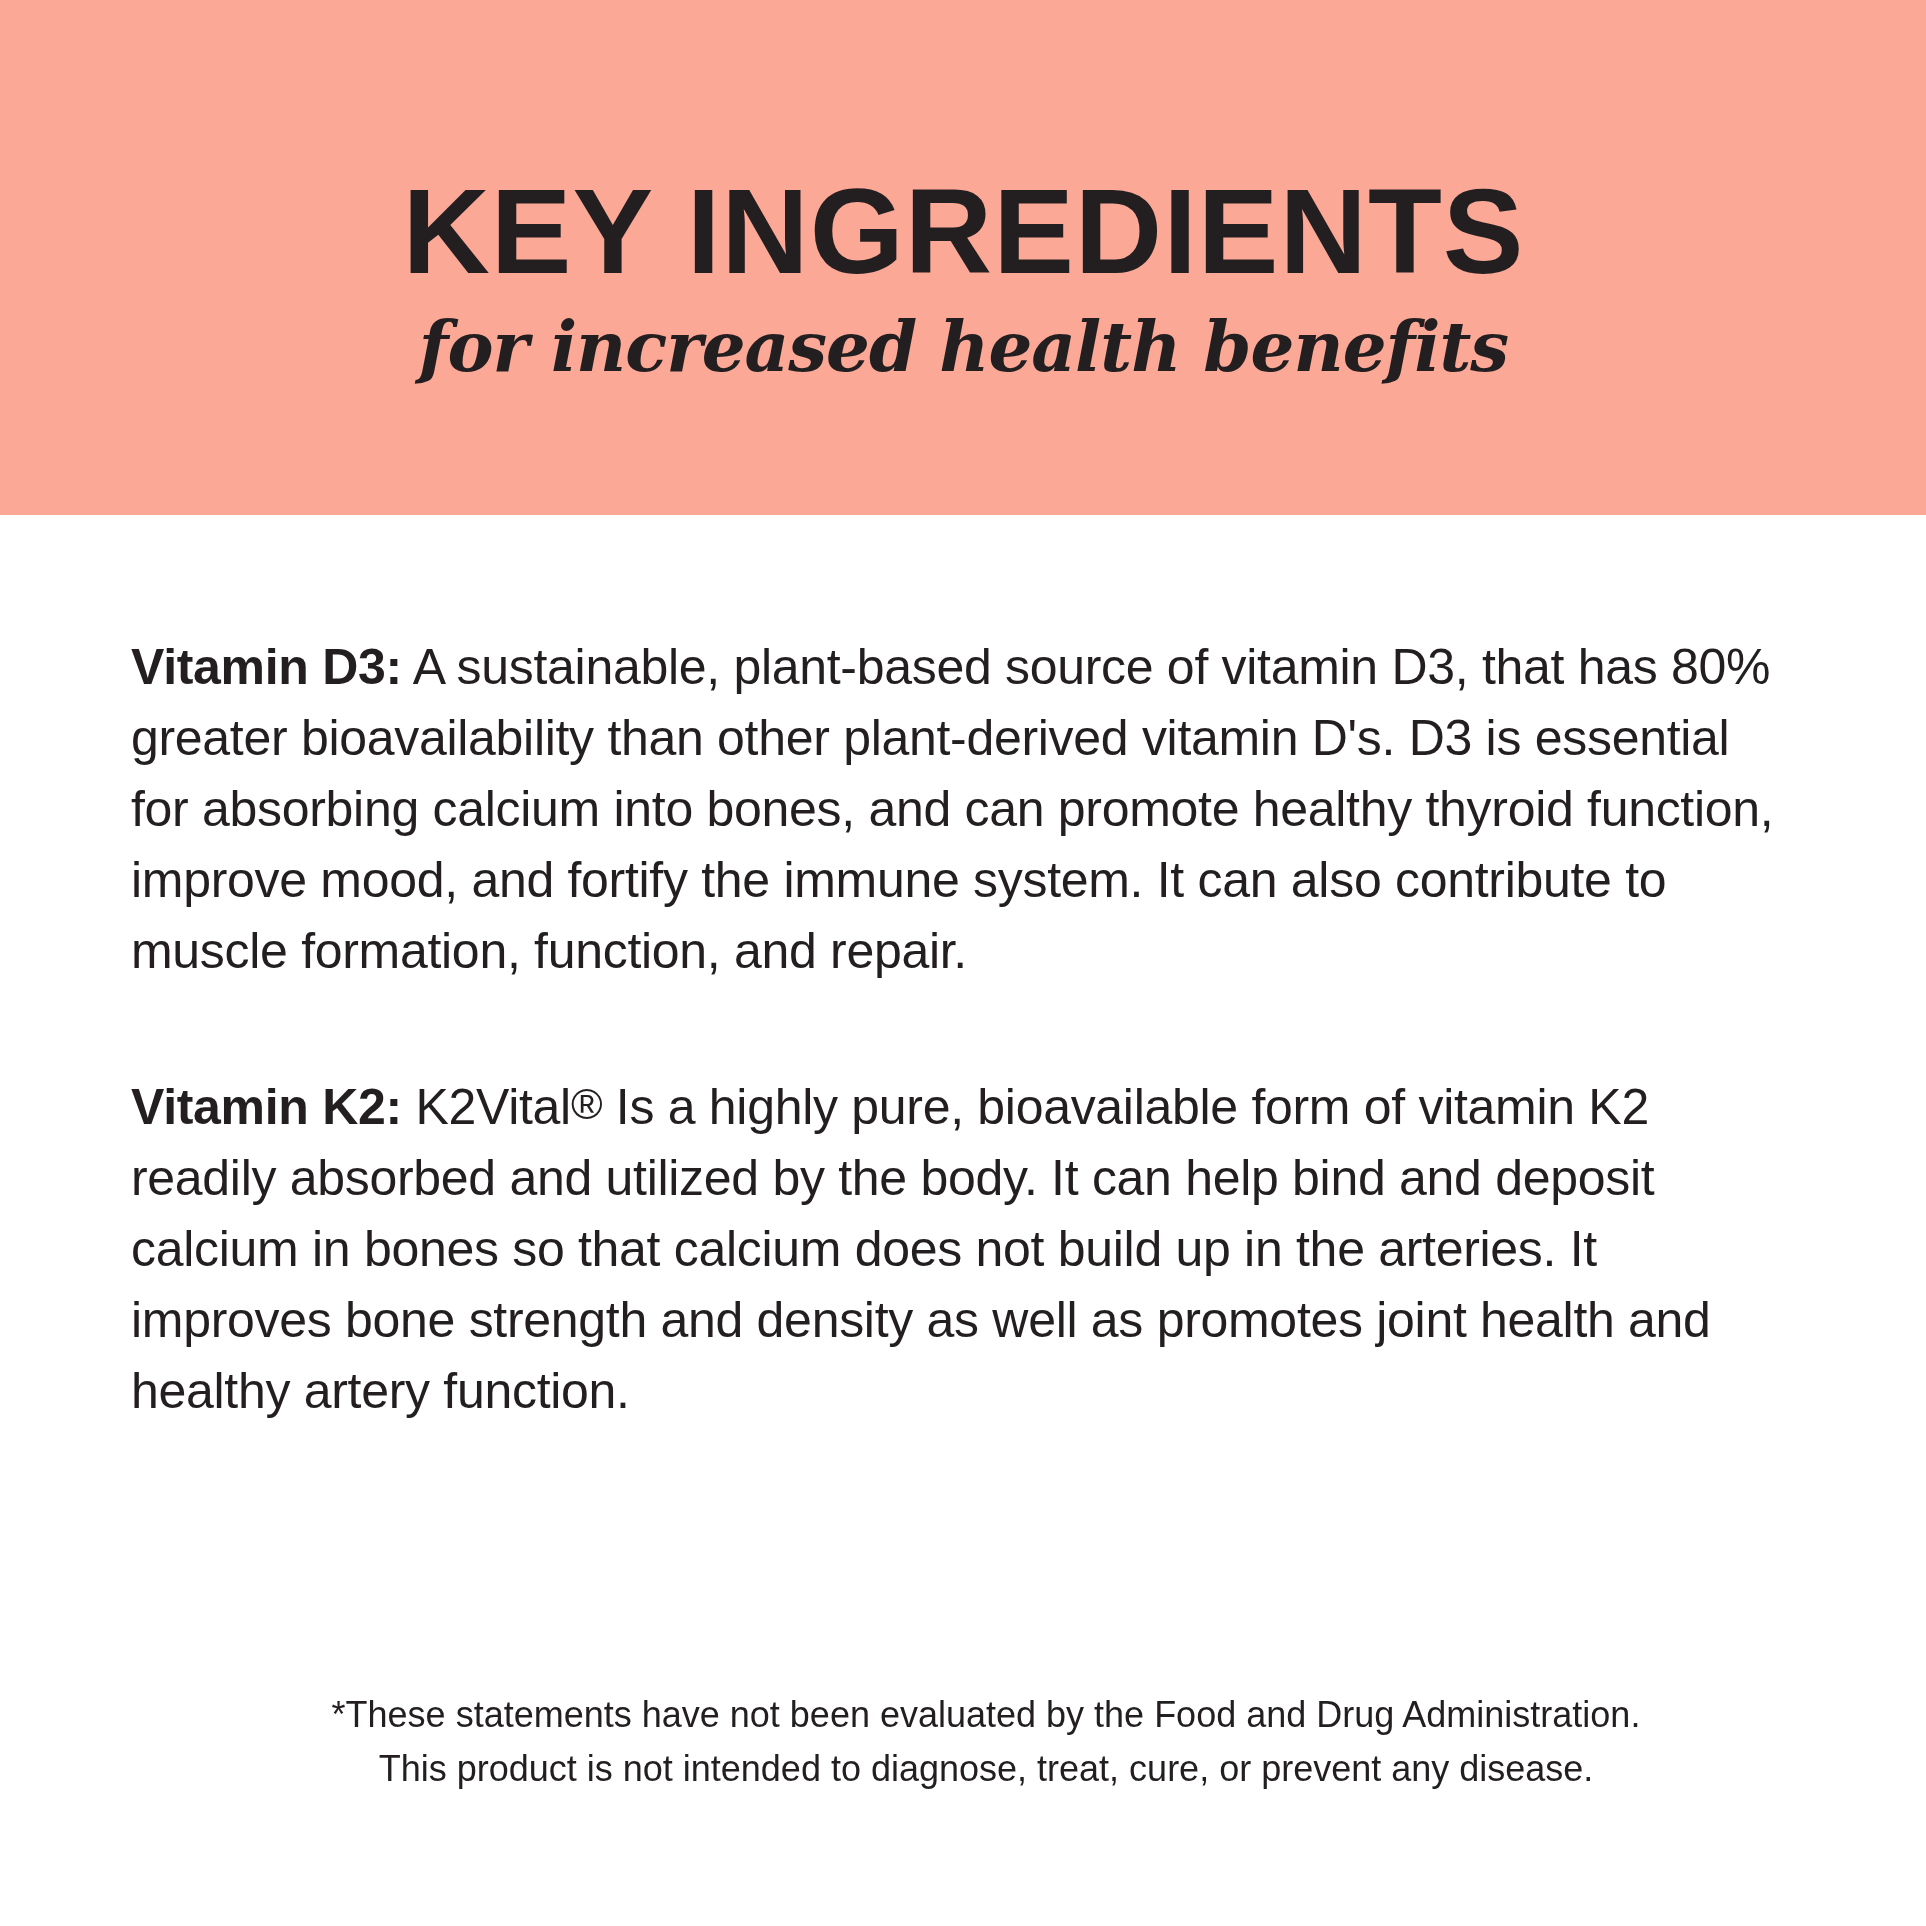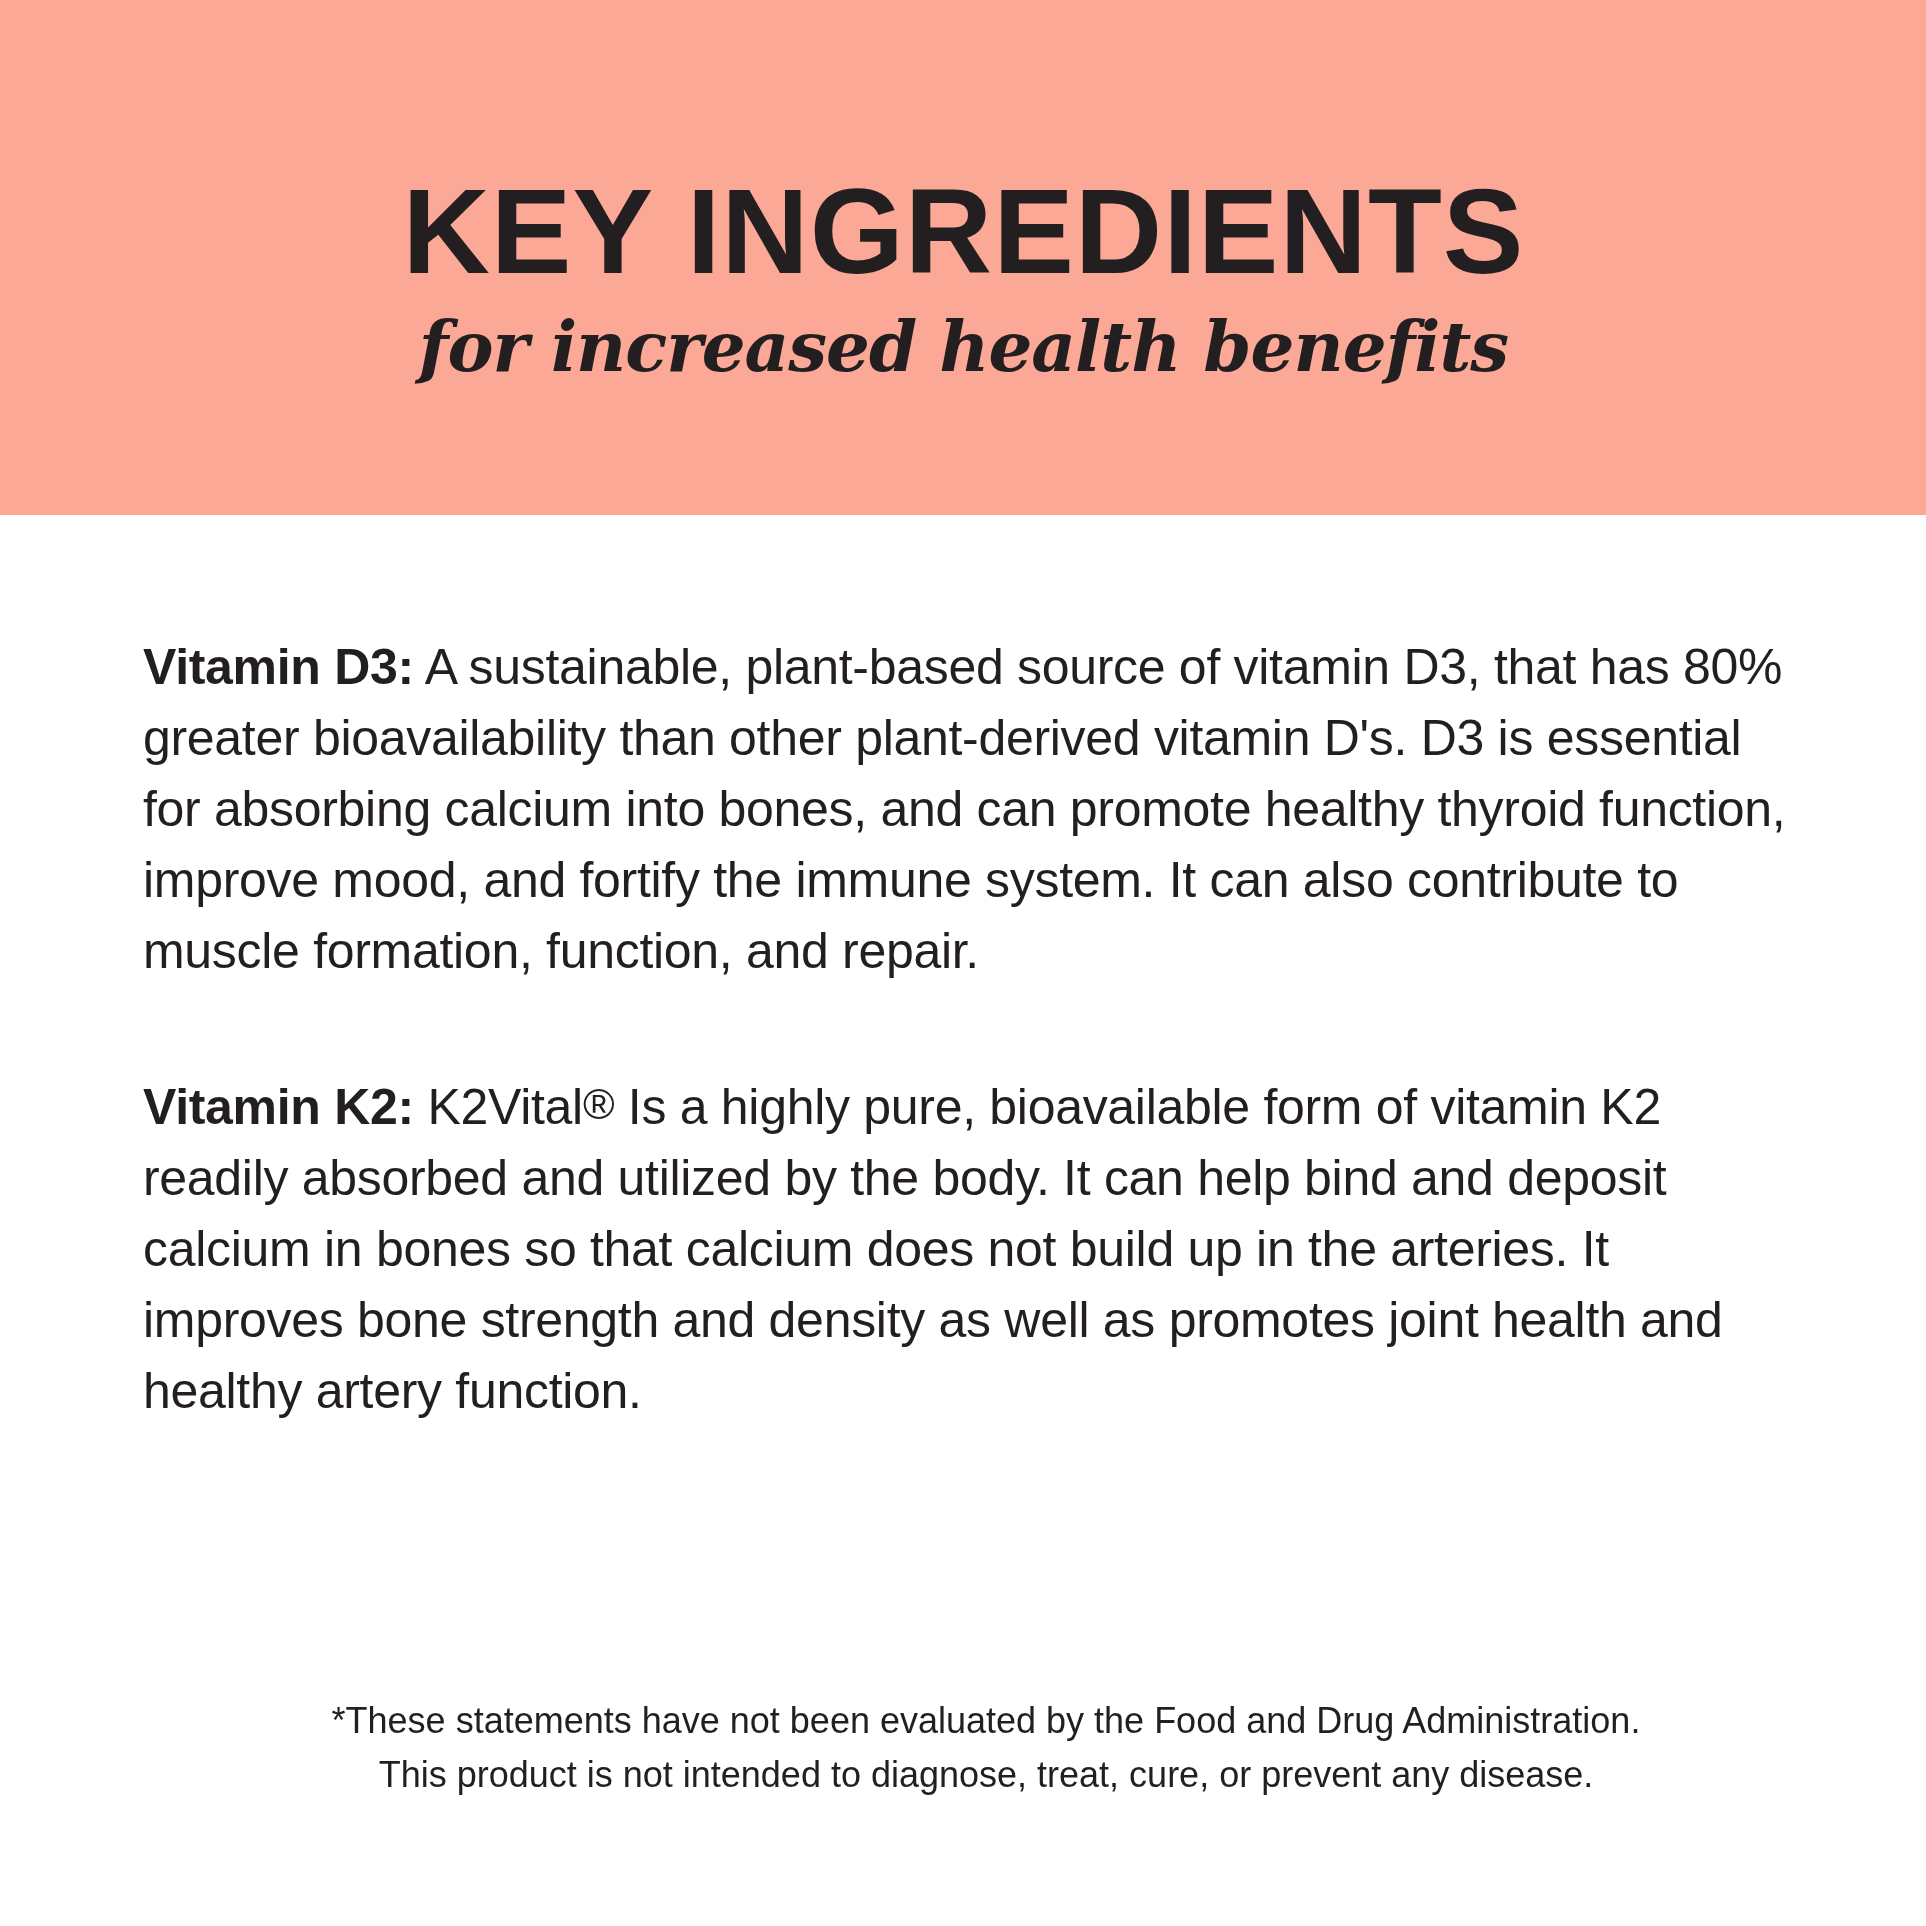--- a/index.html
+++ b/index.html
@@ -56,36 +56,36 @@
   
   .body-area {
     padding: 117px 127px 0 127px;
     box-sizing: border-box;
   }
   .para {
     font-family: "Liberation Sans", sans-serif;
     font-size: 50px;
     line-height: 1.42;
     color: #231f20;
-    margin: 0 0 85px 16px;
+    margin: 0 0 85px 4px;
     letter-spacing: -0.3px;
   }
   .para .lead {
     font-weight: bold;
   }
   .reg {
     font-size: 0.86em;
     vertical-align: 0.12em;
   }
   
   .disclaimer {
     position: absolute;
     left: 0;
     right: 0;
-    bottom: 125px;
+    bottom: 131px;
     text-align: center;
     font-family: "Liberation Sans", sans-serif;
     font-size: 36px;
     line-height: 1.5;
     color: #231f20;
     padding: 0 178px;
     box-sizing: border-box;
     margin-left: 45px;
   }
   .disclaimer div {

